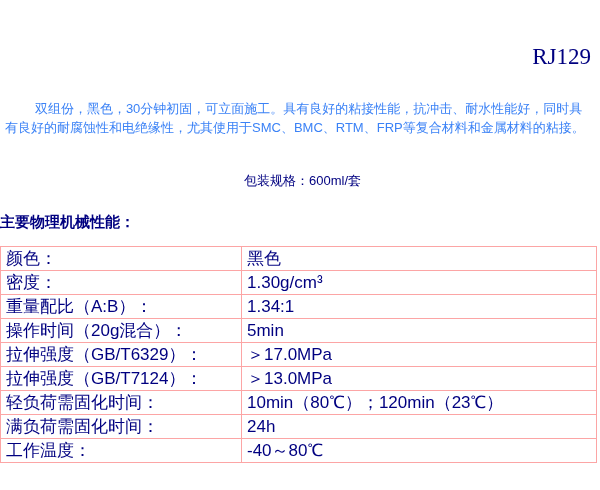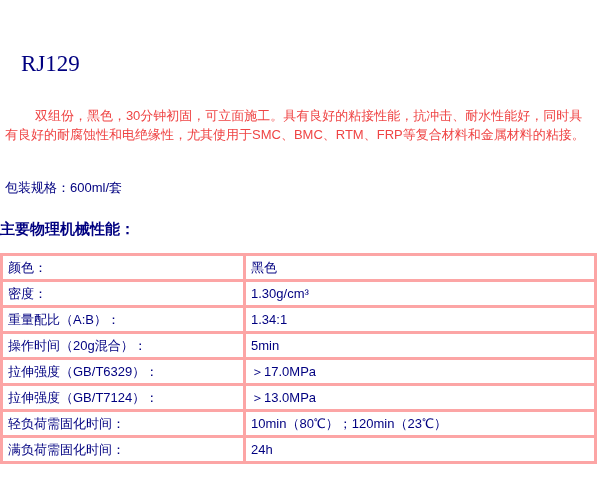--- a/index.html
+++ b/index.html
@@ -18,61 +18,63 @@
     width: 600px;
     height: 490px;
     position: relative;
   }
   .product-code {
     font-family: "Liberation Serif", serif;
     font-weight: normal;
     font-size: 23px;
     line-height: 24px;
     color: #000080;
-    margin: 16px;
+    margin: 9px;
     padding: 36px 0 0 5px;
+    text-align: right;
   }
   .product-name {
     font-size: 16px;
     line-height: 18px;
     font-weight: bold;
     color: #000080;
     margin: 1px 0 0 0;
     padding-left: 5px;
   }
   .description {
     font-size: 13px;
     line-height: 19px;
-    color: #ef4444;
+    color: #3b82f6;
     margin: 30px 6px 0 5px;
     text-indent: 2.3em;
   }
   .packaging {
     font-size: 13px;
     line-height: 16px;
     color: #000080;
     margin: 36px 0 0 0;
     padding-left: 5px;
+    text-align: center;
   }
   .section-heading {
     font-size: 15px;
     line-height: 17px;
     font-weight: bold;
     color: #000080;
     margin: 24px 0 16px 0;
   }
   table.props {
     border-collapse: collapse;
     width: 597px;
     margin: 5px 0 0 0;
     table-layout: fixed;
   }
   table.props td {
-    border: 3px solid #fca5a5;
-    font-size: 13px;
+    border: 1px solid #fca5a5;
+    font-size: 17px;
     line-height: 15px;
     color: #000080;
     height: 23px;
     padding: 0 4px 0 5px;
     vertical-align: middle;
     white-space: nowrap;
     overflow: hidden;
   }
   table.props td.label-col {
     width: 231px;
@@ -119,16 +121,20 @@
         <td class="value-col">＞13.0MPa</td>
       </tr>
       <tr>
         <td class="label-col">轻负荷需固化时间：</td>
         <td class="value-col">10min（80℃）；120min（23℃）</td>
       </tr>
       <tr>
         <td class="label-col">满负荷需固化时间：</td>
         <td class="value-col">24h</td>
       </tr>
+      <tr>
+        <td class="label-col">工作温度：</td>
+        <td class="value-col">-40～80℃</td>
+      </tr>
     </tbody>
   </table>
 
 </div>
 
 </body></html>

